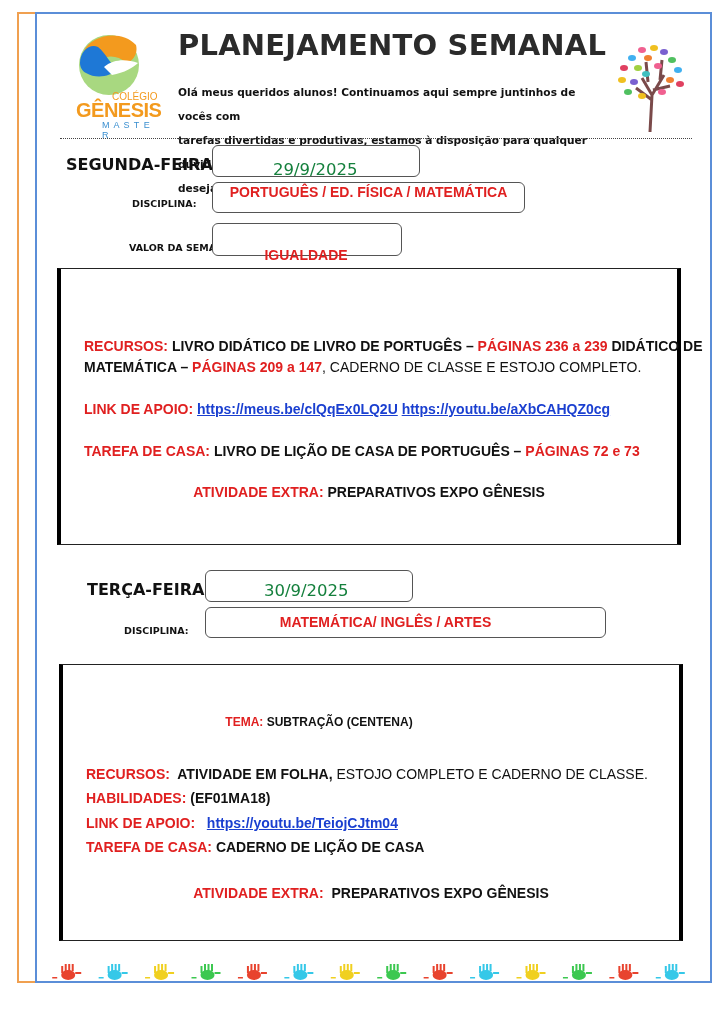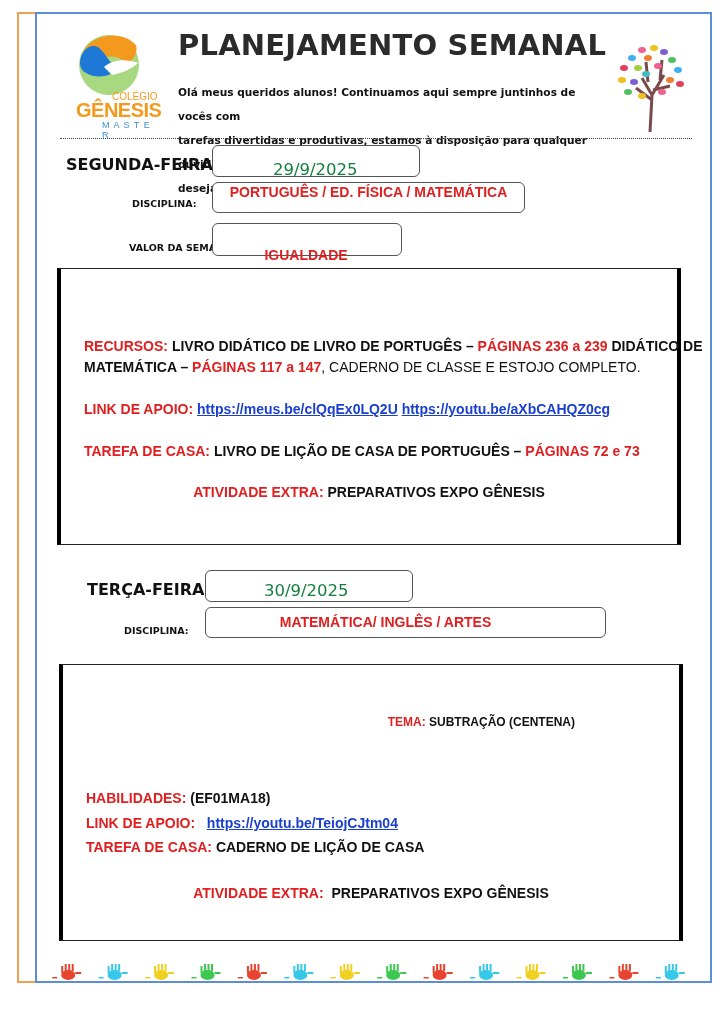--- a/index.html
+++ b/index.html
@@ -88,21 +88,21 @@
 
 <div class="panel" style="left:57px;top:268px;width:616px;height:275px;">
   <div class="line" style="left:23px;top:69px;">
     <span class="red">RECURSOS:</span>
     <span>LIVRO DIDÁTICO DE LIVRO DE PORTUGÊS –</span>
     <span class="red">PÁGINAS 236 a 239</span>
     <span>DIDÁTICO DE</span>
   </div>
   <div class="line" style="left:23px;top:90px;">
     <span>MATEMÁTICA –</span>
-    <span class="red">PÁGINAS 117 a 147</span><span class="normal">,  CADERNO DE CLASSE E ESTOJO COMPLETO.</span>
+    <span class="red">PÁGINAS 209 a 147</span><span class="normal">,  CADERNO DE CLASSE E ESTOJO COMPLETO.</span>
   </div>
   <div class="line" style="left:23px;top:132px;">
     <span class="red">LINK DE APOIO:</span>
     <a class="lnk" href="#">https://meus.be/clQqEx0LQ2U</a>
     <a class="lnk" href="#">https://youtu.be/aXbCAHQZ0cg</a>
   </div>
   <div class="line" style="left:23px;top:174px;">
     <span class="red">TAREFA DE CASA:</span>
     <span>LIVRO DE LIÇÃO DE CASA DE PORTUGUÊS –</span>
     <span class="red">PÁGINAS 72 e 73</span>
@@ -116,23 +116,28 @@
 <div class="day-label" style="left:87px;top:580px;font-size:16px;">TERÇA-FEIRA</div>
 <div class="box" style="left:205px;top:570px;width:206px;height:30px;">
   <span class="date-text" style="left:58px;top:10px;">30/9/2025</span>
 </div>
 <div class="small-label" style="left:124px;top:625px;">DISCIPLINA:</div>
 <div class="box" style="left:205px;top:607px;width:399px;height:29px;">
   <span class="red-center" style="left:-20px;width:399px;top:6px;">MATEMÁTICA/ INGLÊS / ARTES</span>
 </div>
 
 <div class="panel" style="left:59px;top:664px;width:616px;height:275px;">
-  <div class="line" style="left:0;width:512px;text-align:right;top:50px;font-size:12px;">
+  <div class="line" style="left:0;width:512px;text-align:center;top:50px;font-size:12px;">
     <span class="red">TEMA:</span>
     <span>SUBTRAÇÃO (CENTENA)</span>
+  </div>
+  <div class="line" style="left:23px;top:101px;">
+    <span class="red">RECURSOS:</span>&nbsp;
+    <span>ATIVIDADE EM FOLHA,</span>
+    <span class="normal">ESTOJO COMPLETO E CADERNO DE CLASSE.</span>
   </div>
   <div class="line" style="left:23px;top:125px;">
     <span class="red">HABILIDADES:</span>
     <span>(EF01MA18)</span>
   </div>
   <div class="line" style="left:23px;top:150px;">
     <span class="red">LINK DE APOIO:</span>&nbsp;&nbsp;
     <a class="lnk" href="#">https://youtu.be/TeiojCJtm04</a>
   </div>
   <div class="line" style="left:23px;top:174px;">

